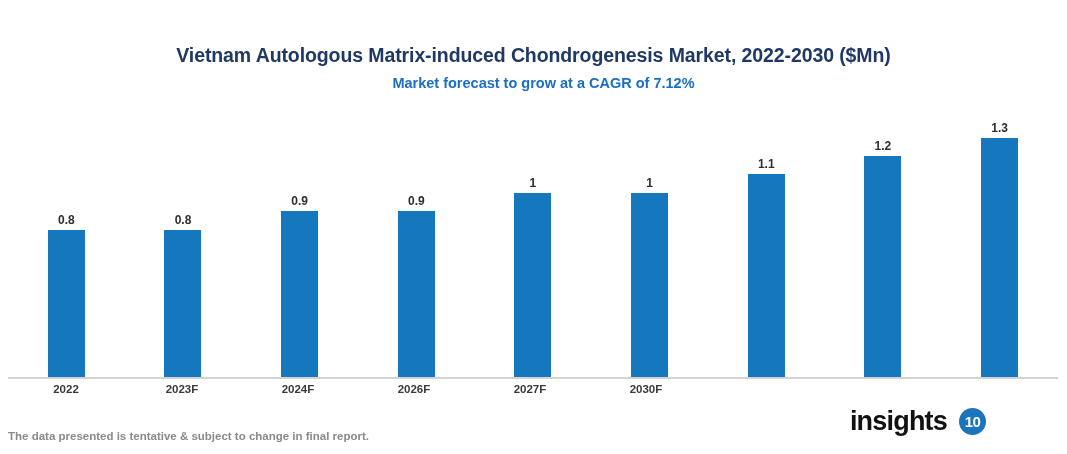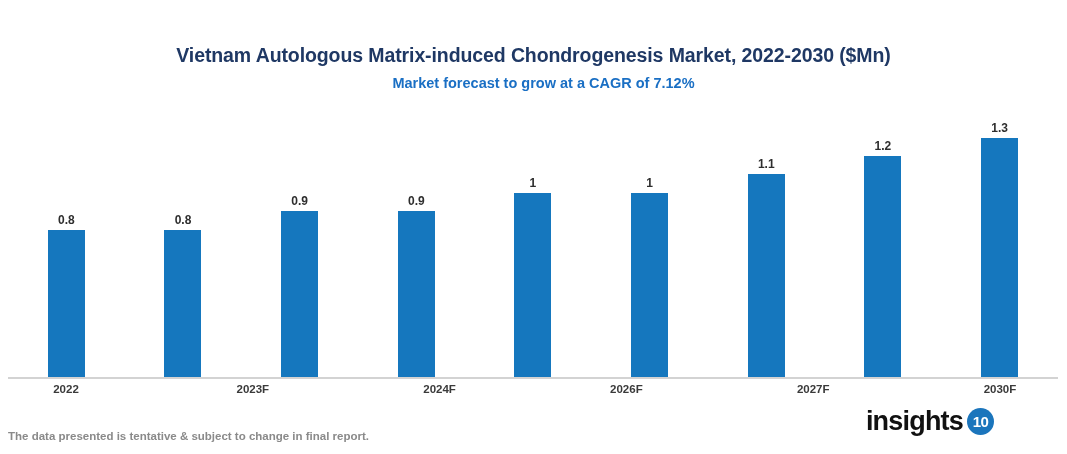--- a/index.html
+++ b/index.html
@@ -98,21 +98,21 @@
     height: 2px;
     background: #d3d3d3;
   }
   #axis-labels {
     position: absolute;
     left: 8px;
     top: 380px;
     width: 1050px;
     height: 20px;
     display: flex;
-    justify-content: space-between;
+    justify-content: flex-start;
   }
   .axis-label {
     width: 116px;
     text-align: center;
     font-size: 11.5px;
     font-weight: bold;
     color: #3a3a3a;
     line-height: 18px;
   }
 
@@ -122,34 +122,34 @@
     left: 8px;
     top: 428px;
     font-size: 11.5px;
     font-weight: bold;
     color: #8a8a8a;
     line-height: 16px;
     white-space: nowrap;
   }
   #logo {
     position: absolute;
-    right: 24px;
+    right: 32px;
     top: 406px;
     display: flex;
     align-items: center;
   }
   #logo-word {
     font-size: 27px;
     font-weight: bold;
     color: #111111;
     letter-spacing: -0.8px;
     line-height: 30px;
   }
   #logo-badge {
-    margin-left: 4px;
+    margin-left: 12px;
     width: 27px;
     height: 27px;
     border-radius: 50%;
     background: #1b75bc;
     color: #ffffff;
     font-size: 15px;
     font-weight: bold;
     display: flex;
     align-items: center;
     justify-content: center;

